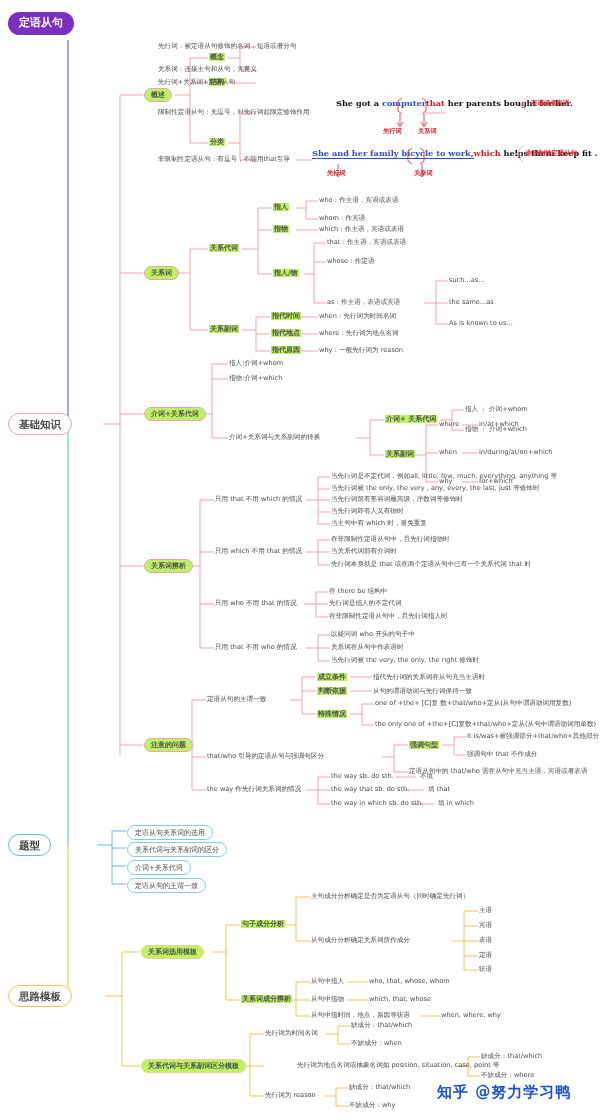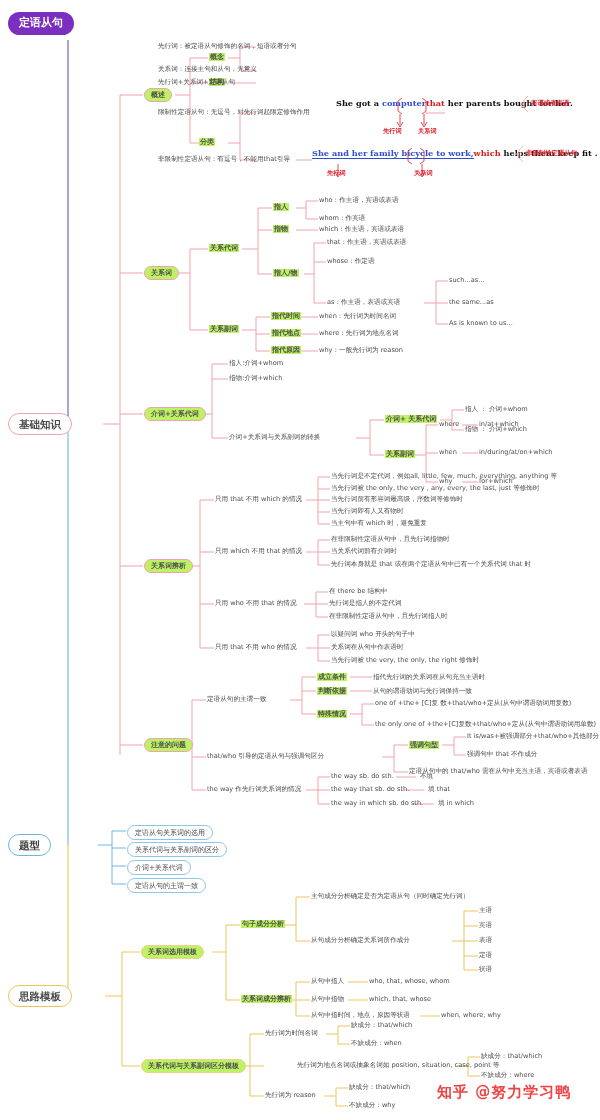--- a/index.html
+++ b/index.html
@@ -44,21 +44,21 @@
     font-family:"DejaVu Serif","Liberation Serif",serif;
     font-size:8.2px;font-weight:bold;color:#111111;
   }
   .ex-sentence .blue{color:#2f4fd0;}
   .ex-sentence .red{color:#d01b1b;}
   .ex-sentence .u{border-bottom:1px solid #2f4fd0;}
   .ex-tag{font-size:6.4px;font-weight:bold;color:#e0202a;}
   .ex-ann{position:absolute;font-size:6.2px;font-weight:bold;color:#e0202a;}
 
   .watermark{
-    position:absolute;font-size:15px;color:#ef4444;font-weight:bold;
+    position:absolute;font-size:15px;color:#1d4ed8;font-weight:bold;
     letter-spacing:1px;
   }
 </style>
 </head>
 <body>
 
 <div id="map" data-name="mindmap-canvas">
 
   <svg class="wires" data-name="connector-lines" viewBox="0 0 600 1120">
     <g fill="none" stroke="#F0A3AE" stroke-width="1">
@@ -298,21 +298,21 @@
 
   <div class="node root" style="left:8px;top:12px;" data-name="root-node">定语从句</div>
 
   <div class="node lv1 pink" style="left:8px;top:413px;" data-name="branch-basic-knowledge">基础知识</div>
   <div class="node lv1 blue" style="left:8px;top:834px;" data-name="branch-question-types">题型</div>
   <div class="node lv1 gold" style="left:8px;top:985px;" data-name="branch-thinking-template">思路模板</div>
 
   <div class="node cap boxed" style="left:144px;top:88px;" data-name="node-overview">概述</div>
   <div class="node cap" style="left:209px;top:53px;" data-name="node-overview-concept">概念</div>
   <div class="node cap" style="left:209px;top:78px;" data-name="node-overview-structure">结构</div>
-  <div class="node cap" style="left:199px;top:138px;" data-name="node-overview-classify">分类</div>
+  <div class="node cap" style="left:209px;top:138px;" data-name="node-overview-classify">分类</div>
 
   <div class="node leaf" style="left:158px;top:43px;" data-name="leaf-concept-0">先行词：被定语从句修饰的名词，短语或者分句</div>
   <div class="node leaf" style="left:158px;top:66px;" data-name="leaf-concept-1">关系词：连接主句和从句，无意义</div>
   <div class="node leaf" style="left:158px;top:79px;" data-name="leaf-structure-0">先行词+关系词+定语从句</div>
   <div class="node leaf" style="left:158px;top:109px;" data-name="leaf-classify-0">限制性定语从句：无逗号，对先行词起限定修饰作用</div>
   <div class="node leaf" style="left:158px;top:156px;" data-name="leaf-classify-1">非限制性定语从句：有逗号，不能用that引导</div>
 
   <style>
     
     [data-name="leaf-concept-0"]{left:257px;top:43px;}

